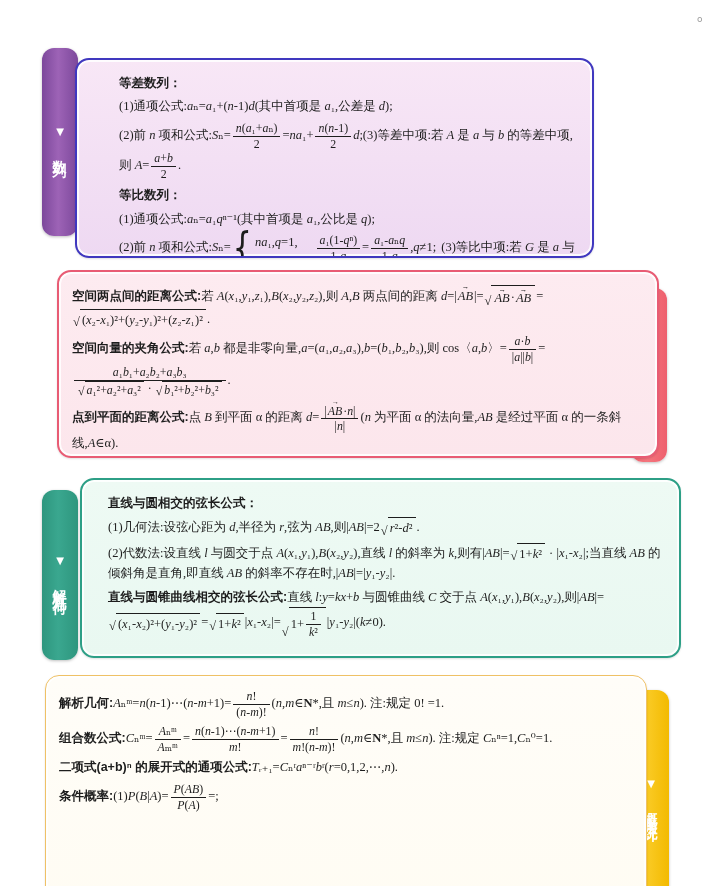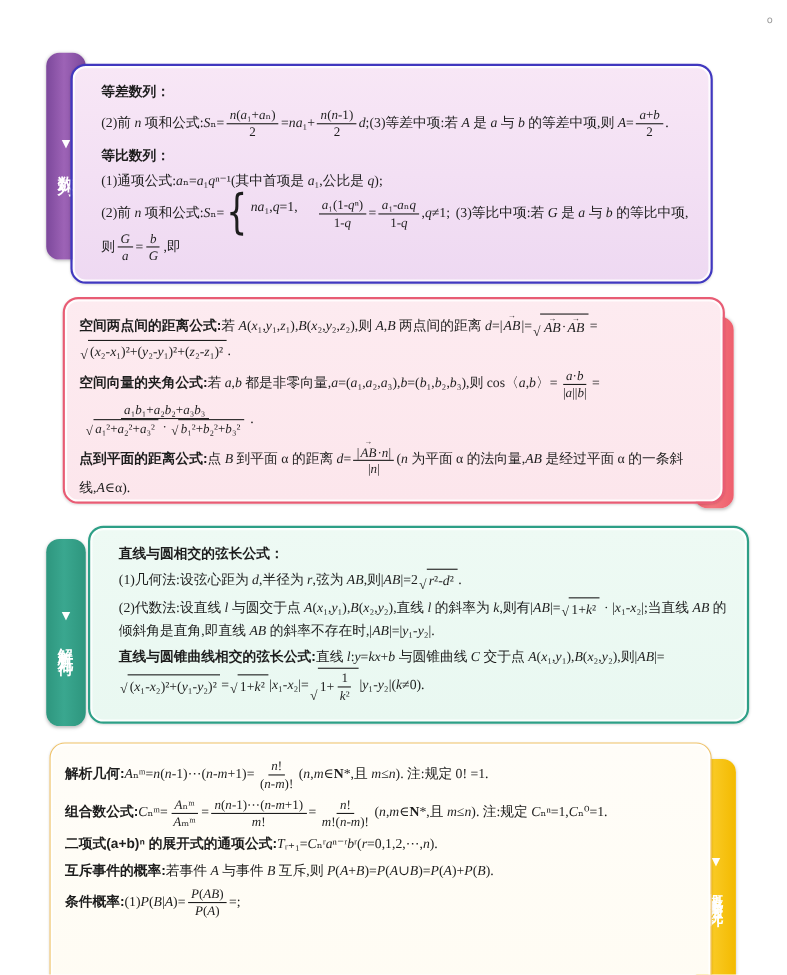--- a/index.html
+++ b/index.html
@@ -30,42 +30,42 @@
   }
   .content{font-size:12.5px;line-height:1.55;}
   .content-pad-wide{padding:10px 14px 6px 26px;}
   .content-pad-narrow{padding:9px 14px 6px 13px;}
   .line{margin:4px 0;}
   .head{font-family:"Liberation Sans","DejaVu Sans",sans-serif;font-weight:700;}
   i{font-style:italic;}
   b{font-weight:700;font-style:normal;}
   
   .frac{display:inline-flex;flex-direction:column;vertical-align:middle;
-    text-align:center;margin:0 2px;line-height:1.25;font-size:0.95em;align-items:center;}
+    text-align:center;margin:0 2px;line-height:1.25;font-size:0.95em;}
   .frac .num{padding:0 3px;border-bottom:1px solid currentColor;}
   .frac .den{padding:0 3px;}
   
   .sqrt{display:inline-flex;align-items:stretch;vertical-align:middle;margin:0 1px;}
   .sqrt .rad{align-self:flex-end;line-height:1.1;}
   .sqrt .radbody{border-top:1.2px solid currentColor;padding:1px 3px 0 2px;
     display:inline-flex;align-items:center;}
   
   .vec{position:relative;display:inline-block;font-style:italic;margin-top:2px;padding:0 1px;}
   .vec::after{content:"→";position:absolute;top:-0.78em;left:50%;
     transform:translateX(-50%);font-size:0.6em;font-style:normal;}
   
   .cases{display:inline-flex;align-items:center;vertical-align:middle;margin:0 2px;}
   .cases .brace{font-size:30px;line-height:1;transform:scaleY(1.45);
     font-family:"DejaVu Sans",sans-serif;font-weight:400;margin-right:3px;}
   .cases .rows{display:inline-flex;flex-direction:row;gap:17px;text-align:left;}
   .cases .crow{white-space:nowrap;}
   
   #sec-0{left:42px;top:48px;width:630px;height:212px;}
   #sec-0 .tab{left:0;top:0;height:188px;}
-  #sec-0 .box{left:22px;top:10px;width:584px;height:200px;}
+  #sec-0 .box{left:33px;top:10px;width:519px;height:200px;padding-left:16px;}
   #sec-1{left:45px;top:268px;width:622px;height:198px;}
   #sec-1 .box{left:12px;top:2px;width:602px;height:188px;}
   #sec-1 .tab{left:586px;top:20px;height:174px;}
   #sec-2{left:42px;top:476px;width:630px;height:186px;}
   #sec-2 .tab{left:0;top:14px;height:170px;}
   #sec-2 .box{left:38px;top:2px;width:601px;height:180px;}
   #sec-3{left:45px;top:673px;width:622px;height:213px;}
   #sec-3 .box{left:0;top:2px;width:602px;height:240px;}
   #sec-3 .tab{left:588px;top:17px;height:220px;}
   #sec-3 .box{border-width:1.5px;}
@@ -76,20 +76,21 @@
 <span class="page-mark">o</span>
 
 <div class="section" id="sec-0">
   <div class="tab" style="background: linear-gradient(90deg, rgb(124, 72, 155) 0%, rgb(157, 99, 182) 45%, rgb(124, 72, 155) 100%);">
     <span class="tri">▼</span>
     <span class="tab-label">数列</span>
   </div>
   <div class="box" style="border-color: rgb(64, 56, 191); background: linear-gradient(rgb(248, 231, 246), rgb(238, 217, 242));">
     <div class="content content-pad-wide">
         <p class="line"><span class="head">等差数列：</span></p>
+        <p class="line">(1)通项公式:<i>a</i>ₙ=<i>a</i>₁+(<i>n</i>-1)<i>d</i>(其中首项是 <i>a</i>₁,公差是 <i>d</i>);</p>
         <p class="line">(2)前 <i>n</i> 项和公式:<i>S</i>ₙ=<span class="frac">
             <span class="num"><i>n</i>(<i>a</i>₁+<i>a</i>ₙ)</span>
             <span class="den">2</span>
           </span>=<i>na</i>₁+<span class="frac">
             <span class="num"><i>n</i>(<i>n</i>-1)</span>
             <span class="den">2</span>
           </span><i>d</i>;(3)等差中项:若 <i>A</i> 是 <i>a</i> 与 <i>b</i> 的等差中项,则 <i>A</i>=<span class="frac">
             <span class="num"><i>a</i>+<i>b</i></span>
             <span class="den">2</span>
           </span>.</p>
@@ -201,20 +202,19 @@
             <span class="num"><i>A</i>ₙᵐ</span>
             <span class="den"><i>A</i>ₘᵐ</span>
           </span>=<span class="frac">
             <span class="num"><i>n</i>(<i>n</i>-1)⋯(<i>n</i>-<i>m</i>+1)</span>
             <span class="den"><i>m</i>!</span>
           </span>=<span class="frac">
             <span class="num"><i>n</i>!</span>
             <span class="den"><i>m</i>!(<i>n</i>-<i>m</i>)!</span>
           </span>(<i>n</i>,<i>m</i>∈<b>N</b>*,且 <i>m</i>≤<i>n</i>). 注:规定 <i>C</i>ₙⁿ=1,<i>C</i>ₙ⁰=1.</p>
         <p class="line"><span class="head">二项式(a+b)ⁿ 的展开式的通项公式:</span><i>T</i>ᵣ₊₁=<i>C</i>ₙʳ<i>a</i>ⁿ⁻ʳ<i>b</i>ʳ(<i>r</i>=0,1,2,⋯,<i>n</i>).</p>
-        <p class="line"><span class="head">互斥事件的概率:</span>若事件 <i>A</i> 与事件 <i>B</i> 互斥,则 <i>P</i>(<i>A</i>+<i>B</i>)=<i>P</i>(<i>A</i>∪<i>B</i>)=<i>P</i>(<i>A</i>)+<i>P</i>(<i>B</i>).</p>
         <p class="line"><span class="head">条件概率:</span>(1)<i>P</i>(<i>B</i>|<i>A</i>)=<span class="frac">
             <span class="num"><i>P</i>(<i>AB</i>)</span>
             <span class="den"><i>P</i>(<i>A</i>)</span>
           </span>=;</p>
       </div>
   </div>
 </div>
 
 </body></html>

